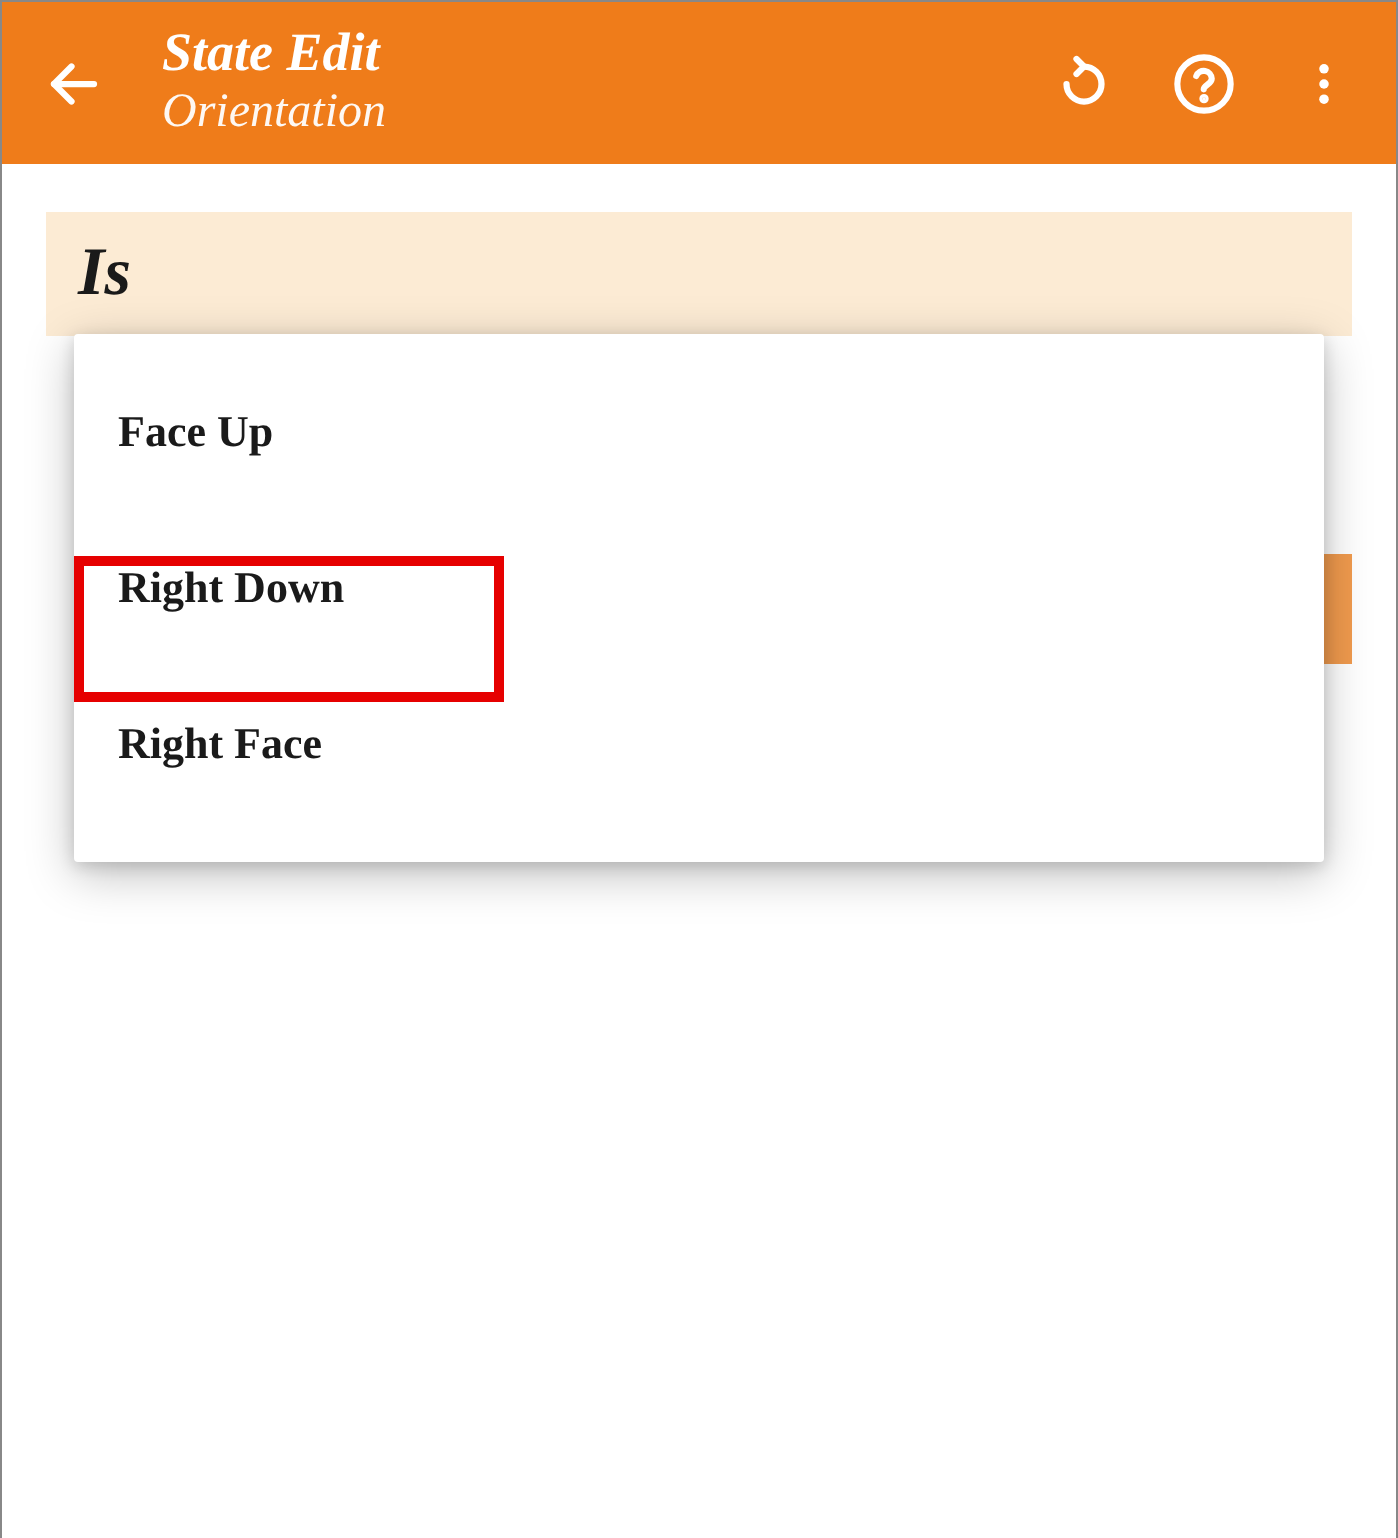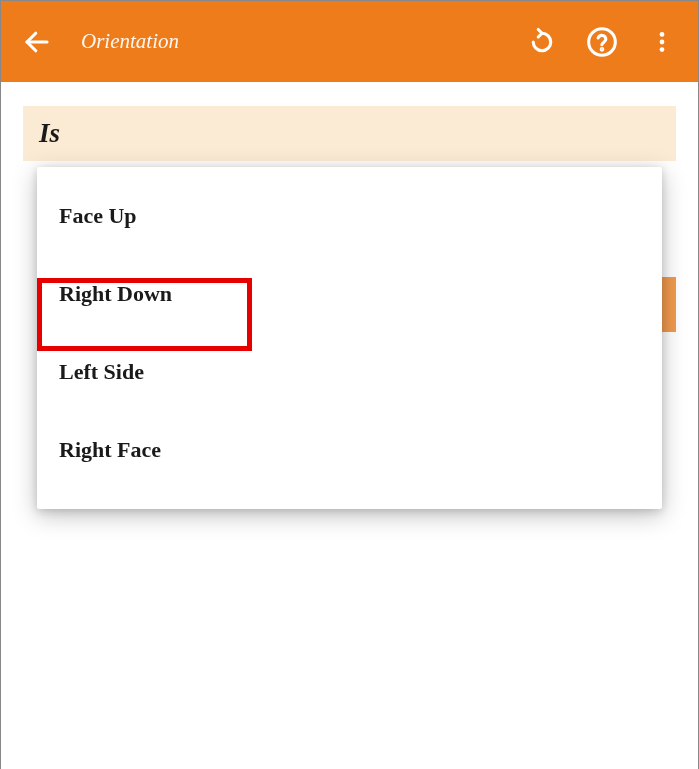--- a/index.html
+++ b/index.html
@@ -36,21 +36,21 @@
       padding-left: 20px;
       color: #fff;
     }
     .title-main {
       font-size: 27px;
       font-weight: bold;
       font-style: italic;
       line-height: 1.1;
     }
     .title-sub {
-      font-size: 21px;
+      font-size: 24px;
       font-style: italic;
       opacity: 0.95;
       line-height: 1.2;
     }
     .header-actions {
       display: flex;
       gap: 12px;
       align-items: center;
     }
     .icon-btn {
@@ -64,21 +64,21 @@
     .content {
       padding: 24px 22px 0 22px;
       border-left: 1px solid #888;
       border-right: 1px solid #888;
       height: calc(100% - 82px);
       position: relative;
     }
     .section-label {
       background: #fcebd4;
       padding: 12px 16px;
-      font-size: 27px;
+      font-size: 34px;
       font-weight: bold;
       font-style: italic;
       color: #1a1a1a;
     }
     .dropdown-card {
       position: absolute;
       top: 85px;
       left: 36px;
       right: 36px;
       background: #fff;
@@ -116,20 +116,21 @@
 <body>
 
 <div class="header">
   <div class="back-btn">
     <svg width="30" height="30" viewBox="0 0 24 24" fill="none" stroke="#fff" stroke-width="2.5" stroke-linecap="round" stroke-linejoin="round">
       <line x1="20" y1="12" x2="4" y2="12"></line>
       <polyline points="11 5 4 12 11 19"></polyline>
     </svg>
   </div>
   <div class="title-block">
+    <div class="title-main">State Edit</div>
     <div class="title-sub">Orientation</div>
   </div>
   <div class="header-actions">
     <div class="icon-btn">
       <svg width="30" height="30" viewBox="0 0 24 24" fill="none" stroke="#fff" stroke-width="2.5" stroke-linecap="round" stroke-linejoin="round">
         <path d="M12 5 A7 7 0 1 1 5 12"></path>
         <polyline points="9 2 12 5 9 8"></polyline>
       </svg>
     </div>
     <div class="icon-btn">
@@ -150,18 +151,17 @@
 </div>
 
 <div class="content">
   <div class="section-label">Is</div>
 
   <div class="accent-stripe"></div>
 
   <div class="dropdown-card">
     <div class="option">Face Up</div>
     <div class="option">Right Down</div>
-    <div class="option">Left Side</div>
     <div class="option">Right Face</div>
   </div>
 
   <div class="highlight-box"></div>
 </div>
 
 </body></html>

